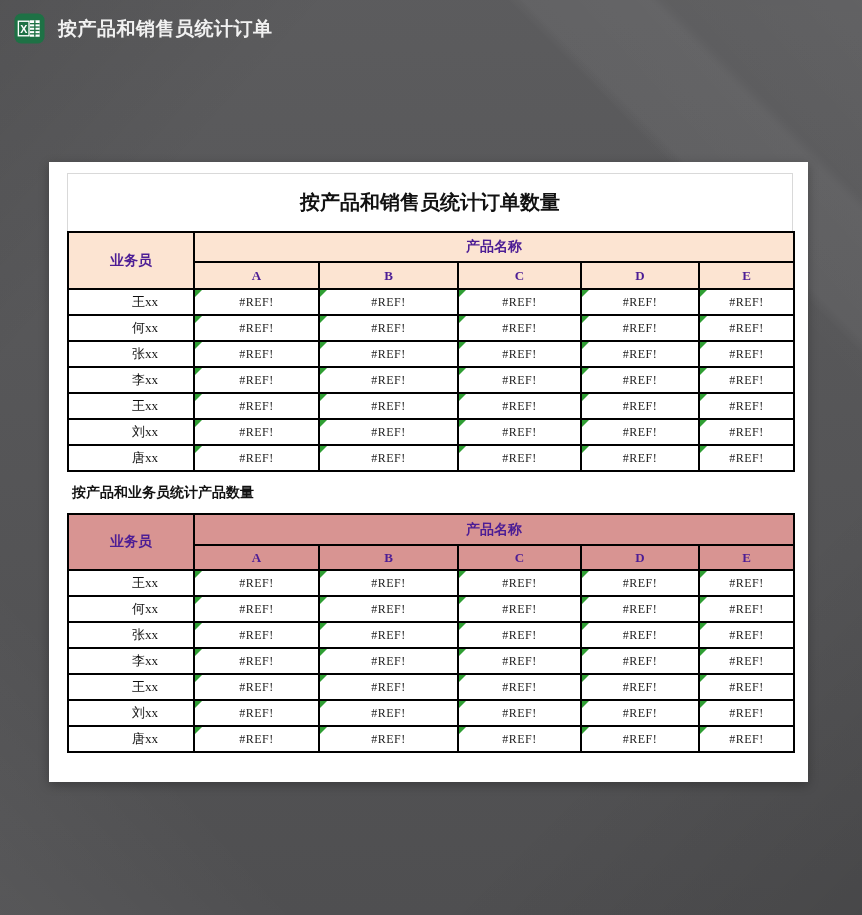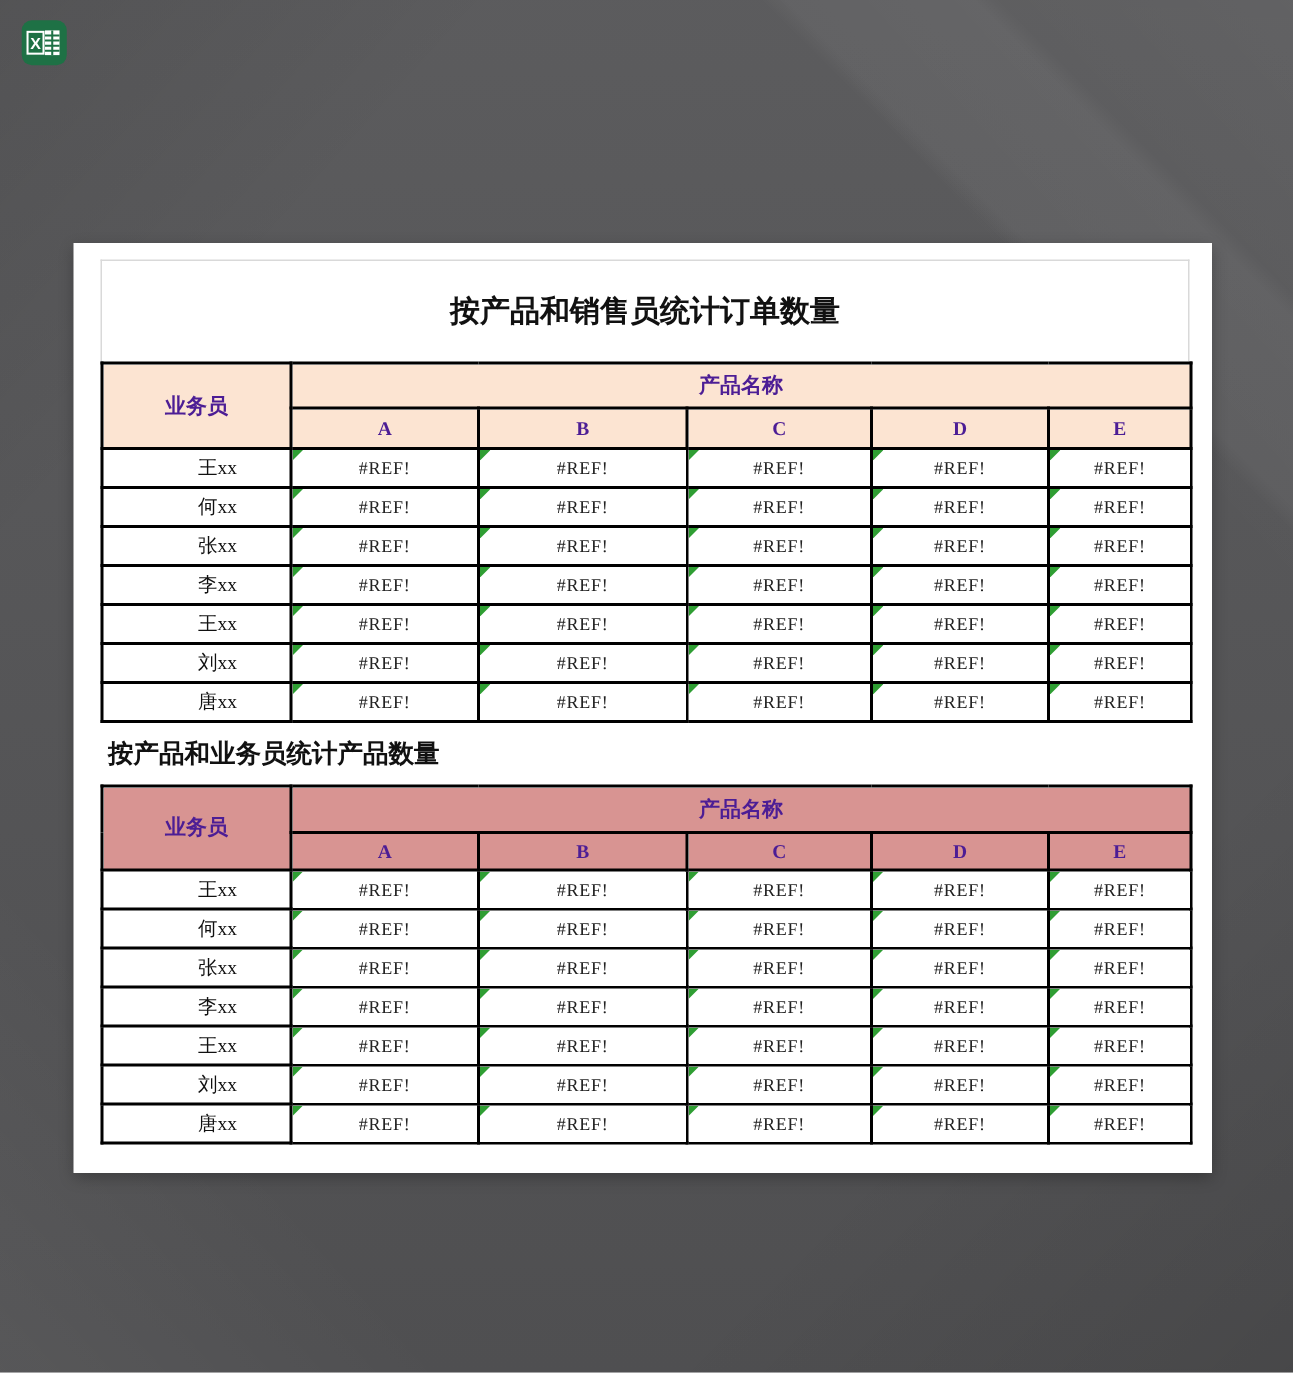--- a/index.html
+++ b/index.html
@@ -19,30 +19,30 @@
   .titlebar{position:absolute;left:14px;top:13px;display:flex;align-items:center;gap:13px;}
   .xl-icon{width:31px;height:31px;flex:0 0 auto;}
   .app-title{font-size:19px;font-weight:600;color:var(--title-color,#f1f1f1);letter-spacing:0.5px;}
   
   .card{
     position:absolute;left:49px;top:162px;width:759px;height:620px;background:#ffffff;
     box-sizing:border-box;padding:11px 15px 0 18px;overflow:hidden;
     box-shadow:0 3px 10px rgba(0,0,0,0.28);
   }
   .sheet-title{
-    width:726px;height:68px;box-sizing:border-box;
+    width:726px;height:58px;box-sizing:border-box;
     display:flex;align-items:center;justify-content:center;
     font-family:Liberation Serif, serif;
     font-weight:bold;font-size:20px;color:#111;
     border:1px solid #d9d9d9;border-bottom:none;background:#fff;
   }
   .section-title{
     width:726px;height:41px;display:flex;align-items:center;
     font-family:"Liberation Serif","DejaVu Serif",serif;
-    font-weight:bold;font-size:17px;color:#111;padding-left:5px;box-sizing:border-box;
+    font-weight:bold;font-size:14px;color:#111;padding-left:5px;box-sizing:border-box;
   }
   table{border-collapse:collapse;table-layout:fixed;width:726px;
         font-family:"Liberation Serif","DejaVu Serif",serif;}
   th,td{border:2px solid #000;text-align:center;vertical-align:middle;padding:0;overflow:hidden;}
   thead th{font-weight:bold;font-size:14px;color:#4c1d95;}
   thead tr.letters th{font-size:13px;}
   .t1 thead th{background:var(--h1,#fce4d2);}
   .t2 thead th{background:var(--h2,#d89492);}
   .t1 thead tr.group{height:30px;} .t1 thead tr.letters{height:27px;} .t1 tbody tr{height:26px;}
   .t2 thead tr.group{height:31px;} .t2 thead tr.letters{height:25px;} .t2 tbody tr{height:26px;}
@@ -61,20 +61,21 @@
     <g stroke="#1e7145" stroke-width="1.4">
       <line x1="16.5" y1="11" x2="26.5" y2="11"></line>
       <line x1="16.5" y1="14.5" x2="26.5" y2="14.5"></line>
       <line x1="16.5" y1="18" x2="26.5" y2="18"></line>
       <line x1="16.5" y1="21.5" x2="26.5" y2="21.5"></line>
       <line x1="21.5" y1="7.5" x2="21.5" y2="24.5"></line>
     </g>
     <rect x="4.5" y="8.5" width="11" height="15" fill="#1e7145" stroke="#ffffff" stroke-width="1.4"></rect>
     <text x="10" y="20.5" fill="#ffffff" font-size="11" font-weight="bold" text-anchor="middle" font-family="Liberation Sans, sans-serif">X</text>
   </svg>
+  <div class="app-title">按产品和销售员统计订单</div>
 </div>
 
 <div class="card">
 
   <div class="sheet-title">按产品和销售员统计订单数量</div>
 
   <table class="t1">
     <colgroup>
       <col style="width:126px">
         <col style="width:125px">

